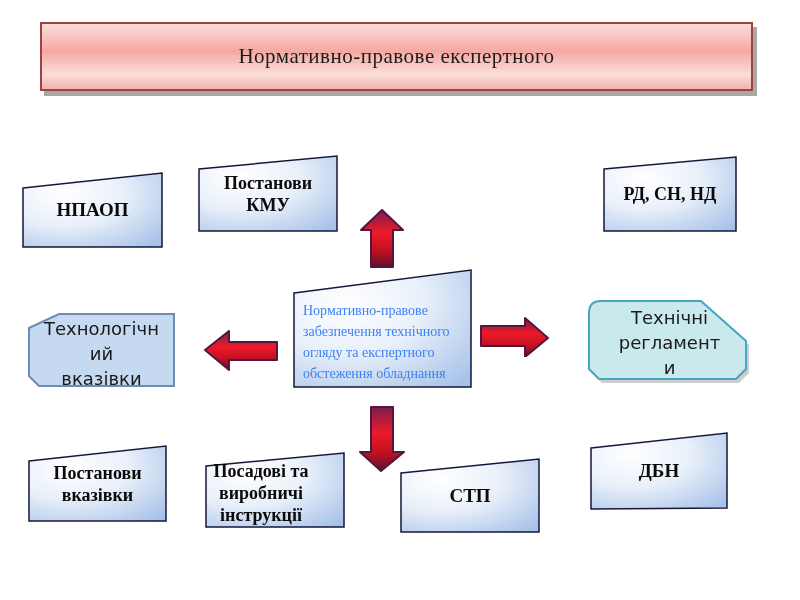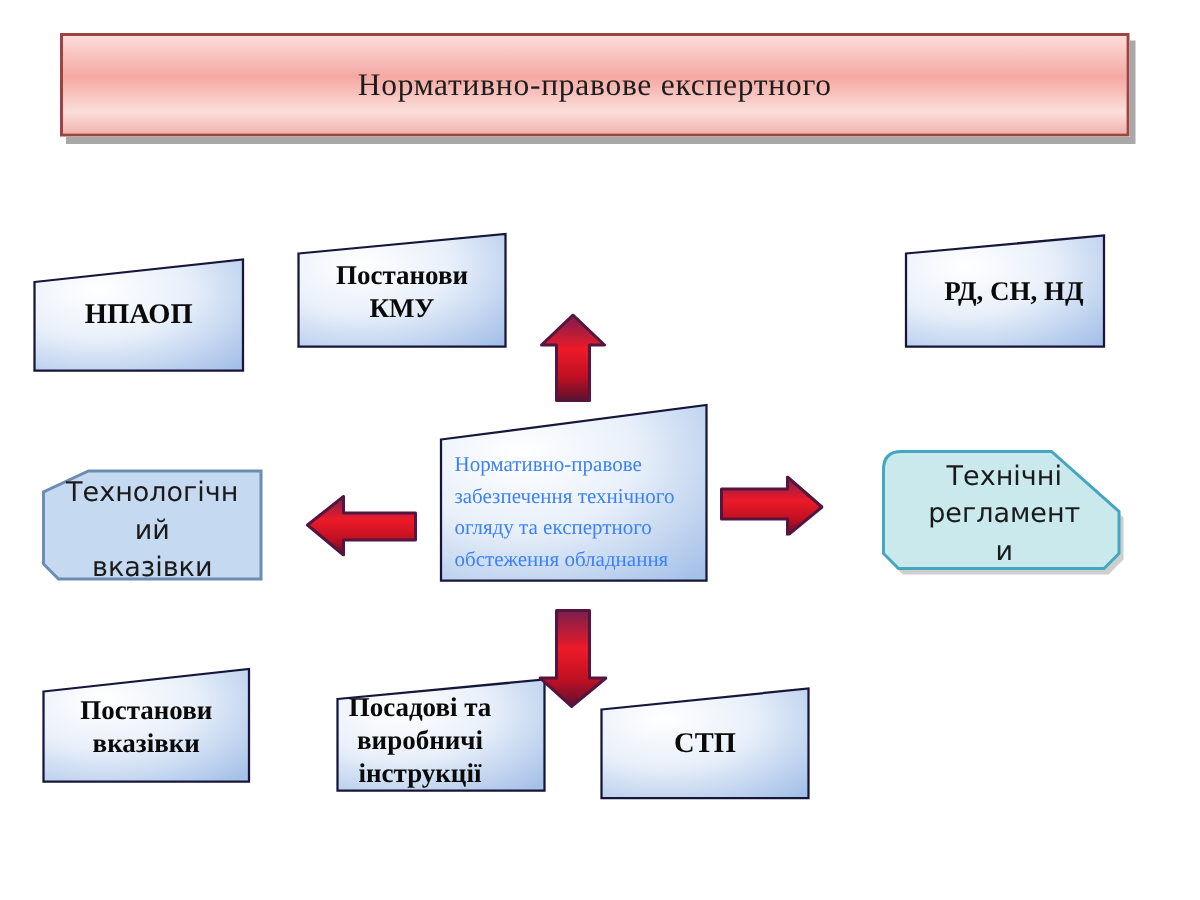--- a/index.html
+++ b/index.html
@@ -66,21 +66,21 @@
 
   <div class="node" style="left:198px;top:155px;width:140px;height:77px;">
     <svg width="140" height="77">
       <polygon points="1,14 139,1 139,76 1,76" fill="url(#boxGrad)" stroke="#16163a" stroke-width="1.5"></polygon>
     </svg>
     <div class="lbl serif-bold">Постанови
 КМУ</div>
   </div>
 
 
-  <div class="node" style="left:603px;top:156px;width:134px;height:76px;padding-left:12px;">
+  <div class="node" style="left:603px;top:156px;width:134px;height:76px;">
     <svg width="134" height="76">
       <polygon points="1,13 133,1 133,75 1,75" fill="url(#boxGrad)" stroke="#16163a" stroke-width="1.5"></polygon>
     </svg>
     <div class="lbl serif-bold">РД, СН,  НД</div>
   </div>
 
   <div class="node" style="left:28px;top:313px;width:147px;height:74px;">
     <svg width="147" height="74">
       <polygon points="31,1 146,1 146,73 11,73 1,63 1,15" fill="#c5d9f1" stroke="#6d8cb3" stroke-width="2"></polygon>
     </svg>
@@ -110,36 +110,42 @@
   </div>
 
   <div class="node" style="left:28px;top:445px;width:139px;height:77px;">
     <svg width="139" height="77">
       <polygon points="1,16 138,1 138,76 1,76" fill="url(#boxGrad)" stroke="#16163a" stroke-width="1.5"></polygon>
     </svg>
     <div class="lbl serif-bold">Постанови
 вказівки</div>
   </div>
 
-  <div class="node" style="left:205px;top:452px;width:112px;height:76px;margin-left:19px;">
+  <div class="node" style="left:205px;top:452px;width:112px;height:76px;">
     <svg width="140" height="76">
       <polygon points="1,14 139,1 139,75 1,75" fill="url(#boxGrad)" stroke="#16163a" stroke-width="1.5"></polygon>
     </svg>
     <div class="lbl serif-bold" style="top:6px;">Посадові та
 виробничі
 інструкції</div>
   </div>
 
   <div class="node" style="left:400px;top:458px;width:140px;height:75px;">
     <svg width="140" height="75">
       <polygon points="1,15 139,1 139,74 1,74" fill="url(#boxGrad)" stroke="#16163a" stroke-width="1.5"></polygon>
     </svg>
     <div class="lbl serif-bold" style="font-size:19px;">СТП</div>
   </div>
 
+  <div class="node" style="left:590px;top:432px;width:138px;height:78px;">
+    <svg width="138" height="78">
+      <polygon points="1,16 137,1 137,76 1,77" fill="url(#boxGrad)" stroke="#16163a" stroke-width="1.5"></polygon>
+    </svg>
+    <div class="lbl serif-bold" style="font-size:19px;">ДБН</div>
+  </div>
 
   <svg class="node" style="left:360px;top:209px;" width="44" height="60">
     <polygon points="22,1 43,21 33,21 33,58 11,58 11,21 1,21" fill="url(#arrowGrad)" stroke="#521640" stroke-width="2" stroke-linejoin="round"></polygon>
   </svg>
 
   <svg class="node" style="left:359px;top:406px;" width="46" height="66">
     <polygon points="12,1 34,1 34,46 45,46 22,65 1,46 12,46" fill="url(#arrowGrad)" stroke="#521640" stroke-width="2" stroke-linejoin="round"></polygon>
   </svg>
 
   <svg class="node" style="left:204px;top:330px;" width="74" height="41">

